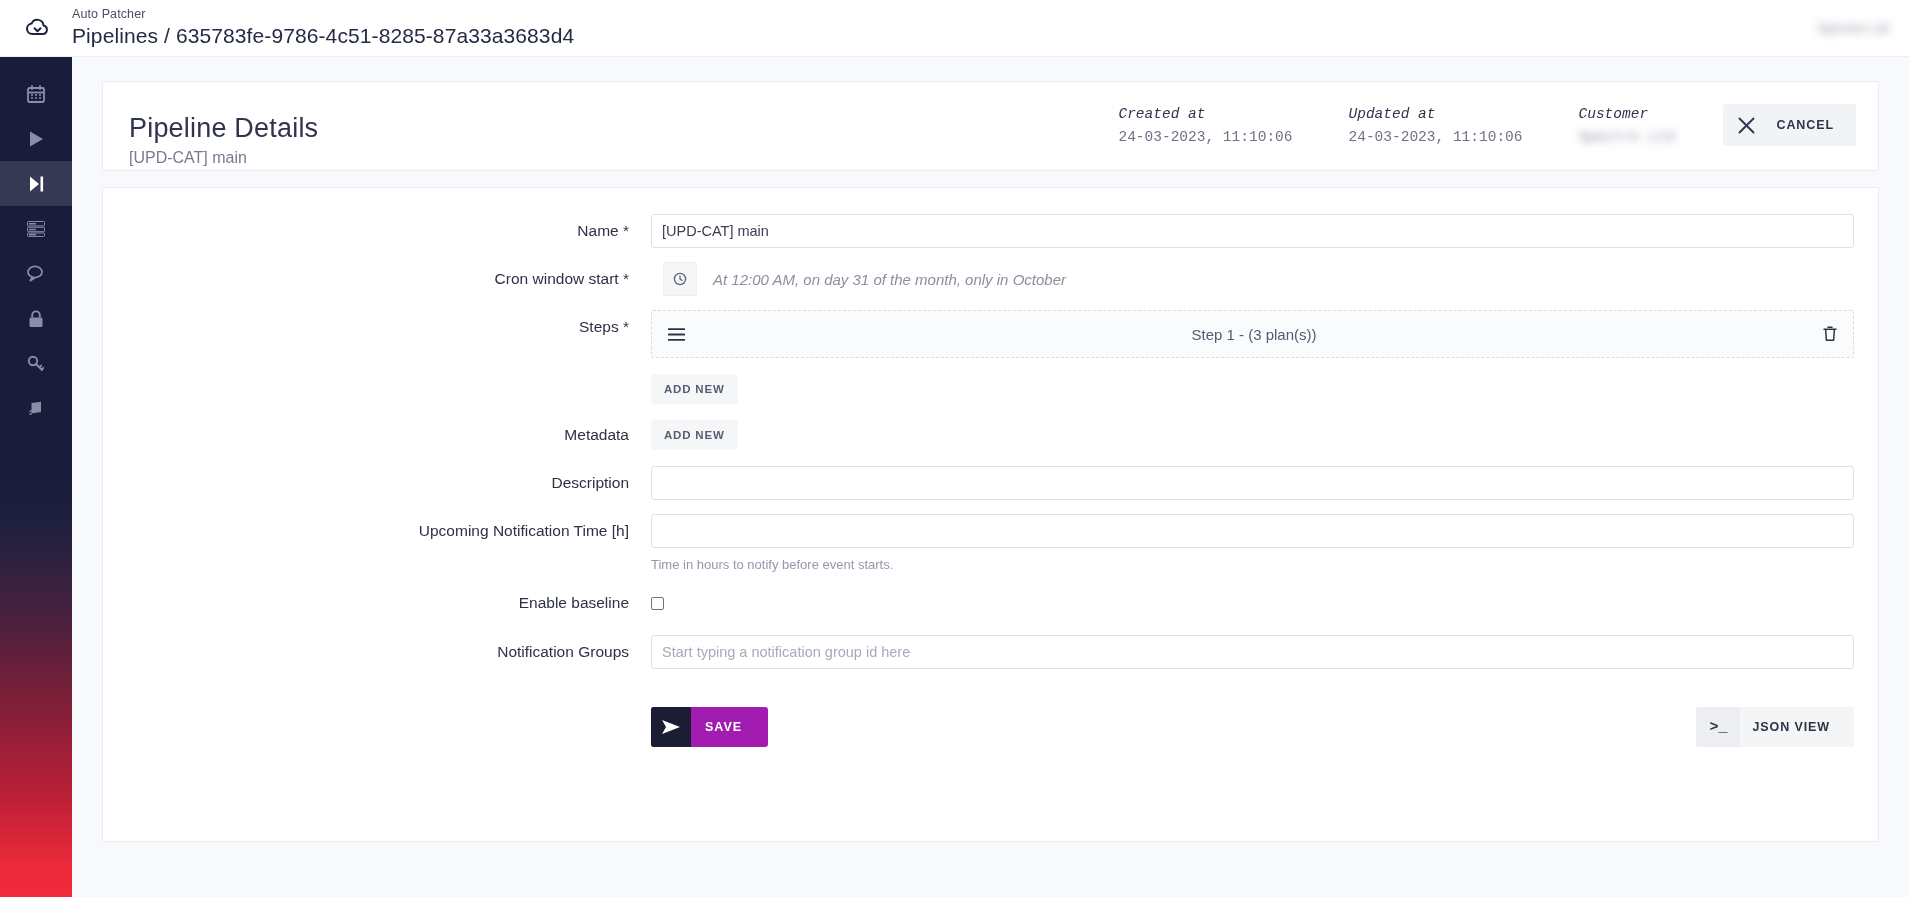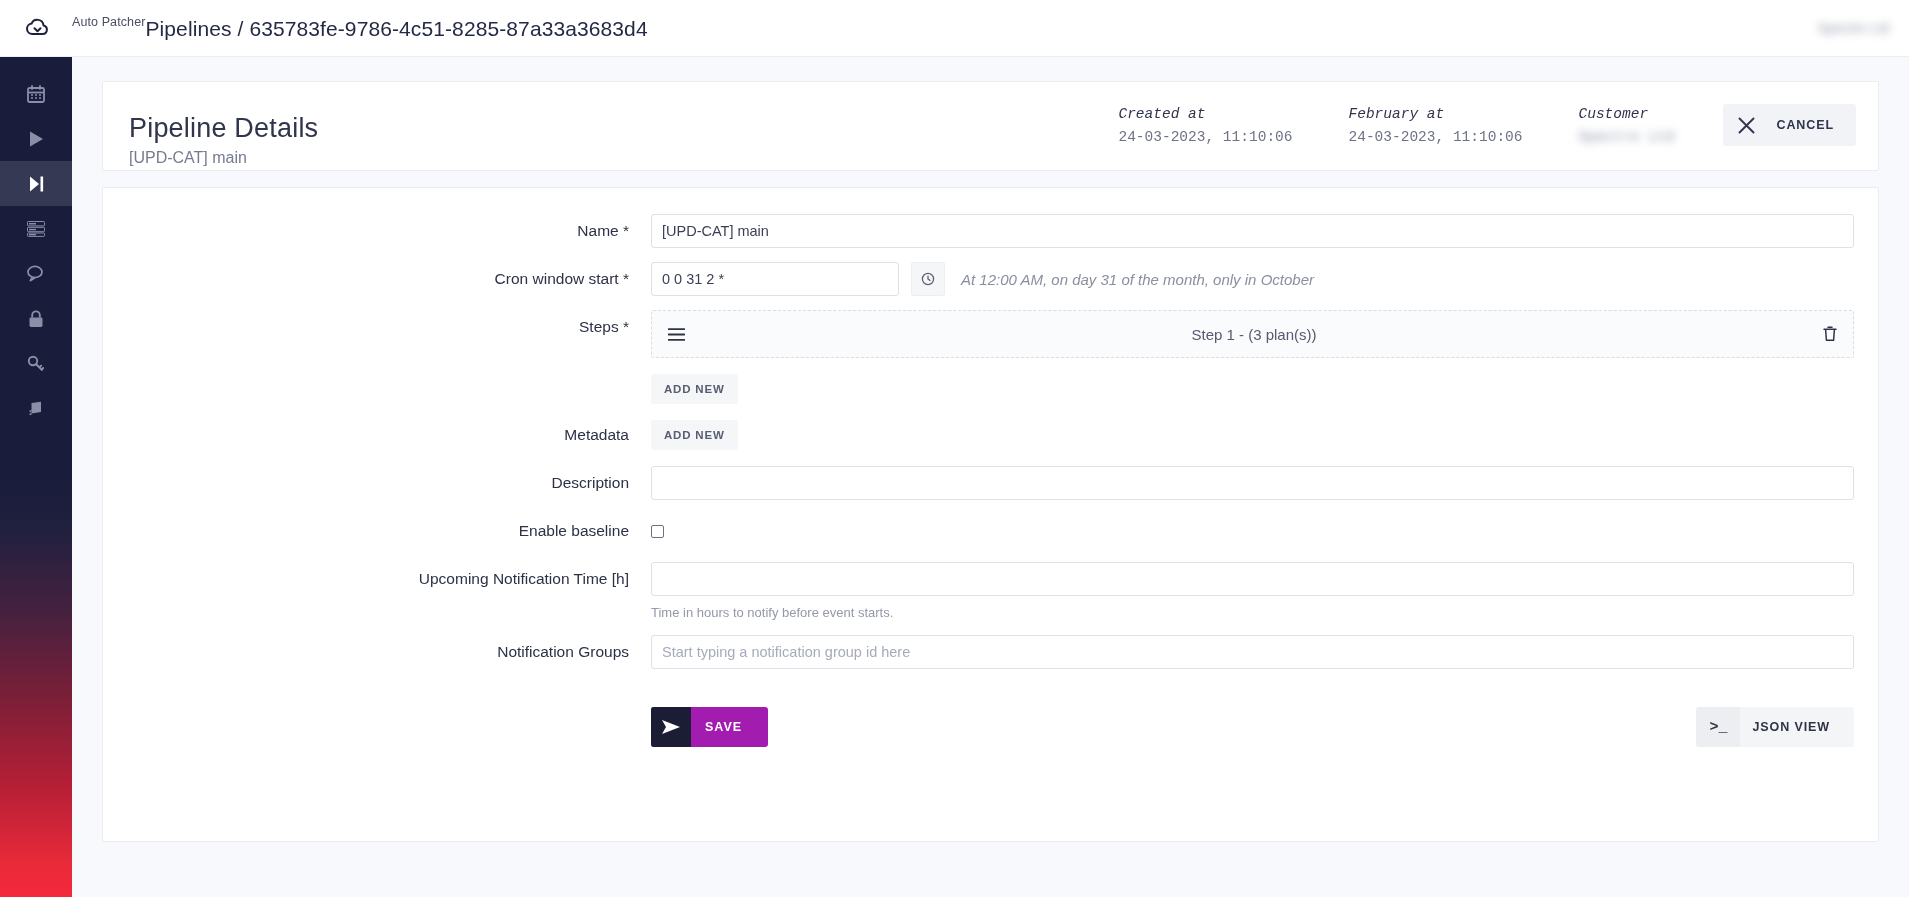--- a/index.html
+++ b/index.html
@@ -16,21 +16,21 @@
     background: #ffffff;
     border-bottom: 1px solid #eceef3;
     display: flex; align-items: center;
     z-index: 5;
   }
   .brand-logo {
     width: 72px; height: 57px;
     display: flex; align-items: center; justify-content: center;
     color: #1d2040;
   }
-  .brand-text { display: flex; flex-direction: row; justify-content: center; }
+  .brand-text { display: flex; flex-direction: column; justify-content: center; }
   .app-name {
     font-size: 12.5px; color: #4a4f63; letter-spacing: .1px; line-height: 15px;
   }
   .breadcrumb-title {
     font-size: 21px; color: #252a44; line-height: 26px; letter-spacing: .1px;
     font-weight: 400; margin-top: 1px;
   }
   .topbar-right {
     margin-left: auto; margin-right: 20px;
     display: flex; align-items: center;
@@ -333,21 +333,21 @@
       <div class="page-title">Pipeline Details</div>
       <div class="page-subtitle">[UPD-CAT] main</div>
     </div>
 
     <div class="meta-group">
       <div class="meta-col">
         <div class="meta-label">Created at</div>
         <div class="meta-value">24-03-2023, 11:10:06</div>
       </div>
       <div class="meta-col">
-        <div class="meta-label">February at</div>
+        <div class="meta-label">Updated at</div>
         <div class="meta-value">24-03-2023, 11:10:06</div>
       </div>
       <div class="meta-col">
         <div class="meta-label">Customer</div>
         <div class="meta-value blurred">Spectre Ltd</div>
       </div>
 
       <button class="btn-cancel">
         <span class="btn-icon">
           <svg width="17" height="17" viewBox="0 0 17 17">
@@ -364,21 +364,20 @@
     <div class="form-row">
       <div class="form-label">Name *</div>
       <div class="form-control">
         <input class="text-input" type="text" value="[UPD-CAT] main" style="">
       </div>
     </div>
 
     <div class="form-row">
       <div class="form-label">Cron window start *</div>
       <div class="form-control cron-wrap">
-        <input class="text-input cron-input" type="text" value="0 0 31 2 *" style="">
         <div class="cron-icon-box">
           <svg width="14" height="14" viewBox="0 0 14 14" fill="none">
             <circle cx="7" cy="7" r="5.6" stroke="currentColor" stroke-width="1.3"></circle>
             <path d="M7 4.2V7l2 1.4" stroke="currentColor" stroke-width="1.3" stroke-linecap="round"></path>
           </svg>
         </div>
         <div class="cron-desc">At 12:00 AM, on day 31 of the month, only in October</div>
       </div>
     </div>
 
@@ -413,31 +412,31 @@
     </div>
 
     <div class="form-row" style="margin-top:12px;">
       <div class="form-label">Description</div>
       <div class="form-control">
         <input class="text-input" type="text" value="" style="">
       </div>
     </div>
 
     <div class="form-row" style="margin-top:12px;">
-      <div class="form-label">Enable baseline</div>
-      <div class="form-control">
-        <div class="checkbox"></div>
-      </div>
-    </div>
-
-    <div class="form-row" style="margin-top:12px;">
       <div class="form-label">Upcoming Notification Time [h]</div>
       <div class="form-control">
         <input class="text-input" type="text" value="" style="">
         <div class="helper-text">Time in hours to notify before event starts.</div>
+      </div>
+    </div>
+
+    <div class="form-row" style="margin-top:12px;">
+      <div class="form-label">Enable baseline</div>
+      <div class="form-control">
+        <div class="checkbox"></div>
       </div>
     </div>
 
     <div class="form-row" style="margin-top:15px;">
       <div class="form-label">Notification Groups</div>
       <div class="form-control">
         <input class="text-input" type="text" placeholder="Start typing a notification group id here" style="">
       </div>
     </div>
 

